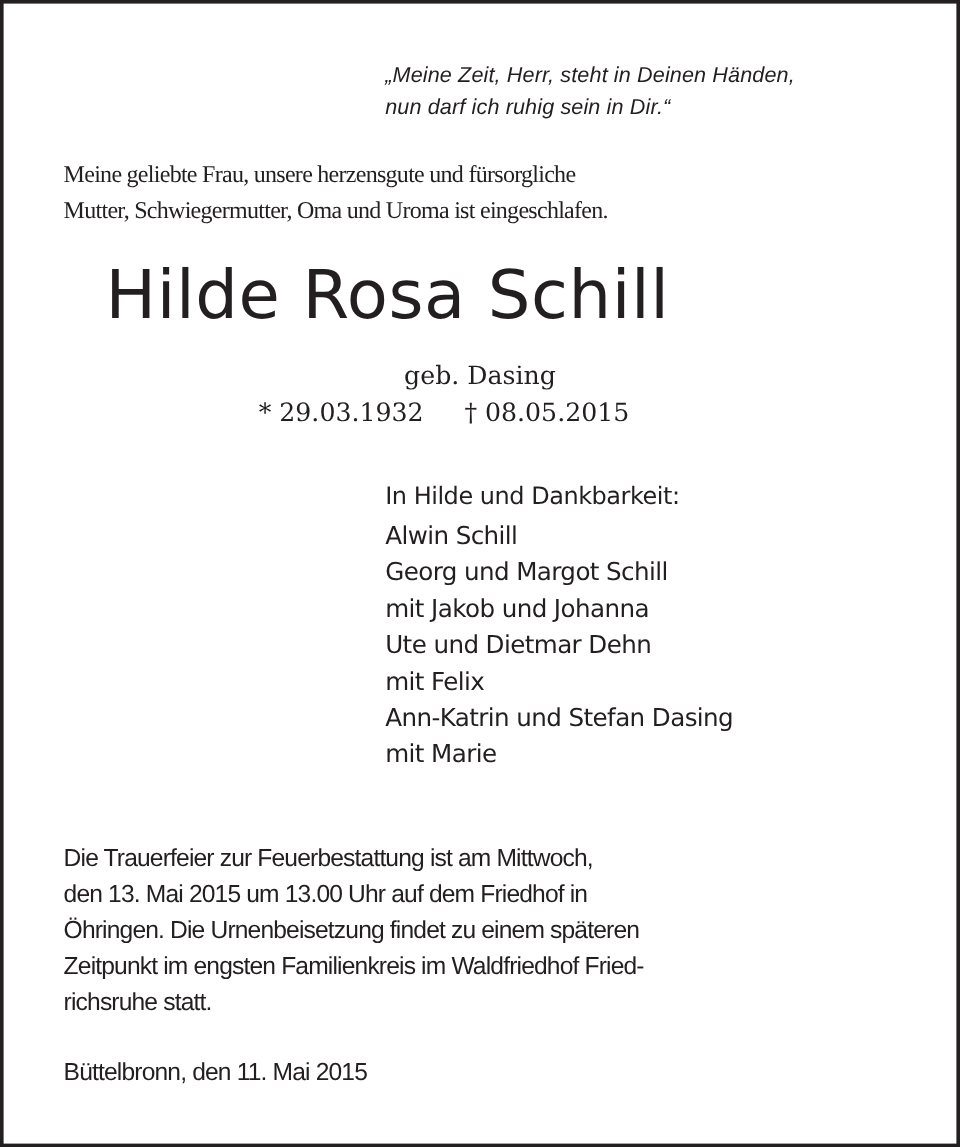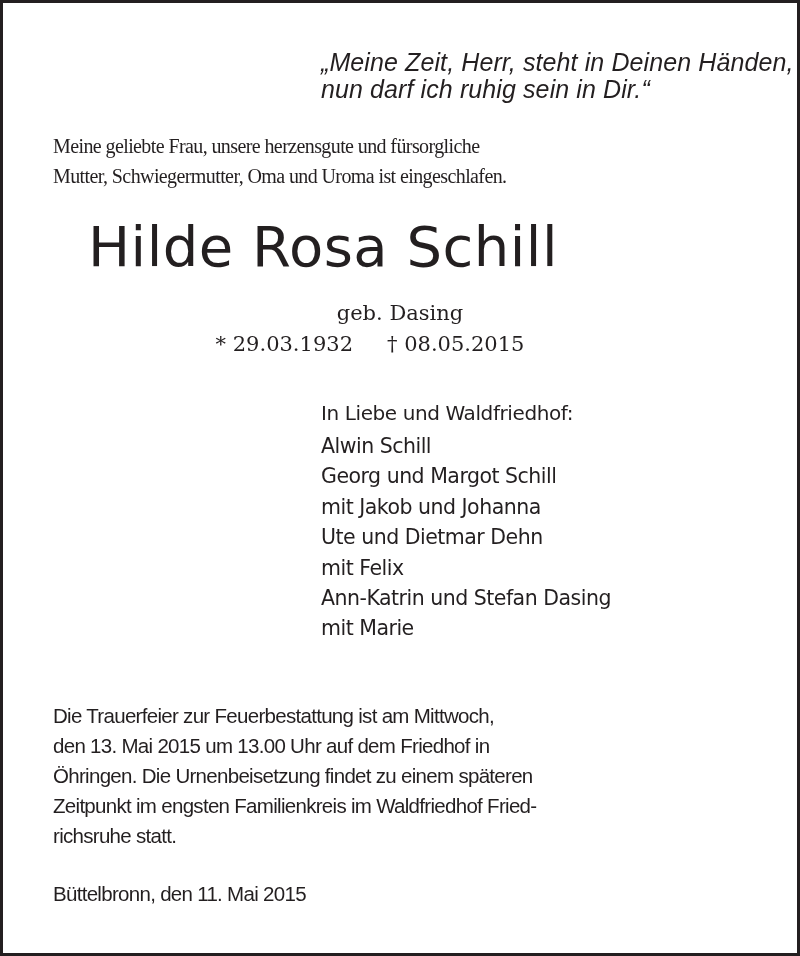--- a/index.html
+++ b/index.html
@@ -6,21 +6,21 @@
   body { width:800px; height:956px; overflow:hidden; }
   .frame {
     position:relative; box-sizing:border-box;
     width:800px; height:956px;
     border:3px solid #231f20; background:#ffffff; color:#231f20;
   }
   .sans-text { font-family:"Liberation Sans", sans-serif; }
   .abs { position:absolute; margin:0; }
 
   .quote {
-    left:318px; top:46px; font-style:italic; font-size:25px; line-height:27px;
+    left:318px; top:46px; font-style:italic; font-size:18px; line-height:27px;
     letter-spacing:0.1px;
   }
   .intro {
     left:50px; top:128px; font-size:20px; line-height:30px; letter-spacing:-0.6px;
     font-family:Liberation Serif, serif;
   }
   .name {
     left:0; width:640px; top:212px; text-align:center; font-size:56px; line-height:64px;
     letter-spacing:0.5px; font-family:"DejaVu Sans", sans-serif; font-weight:normal;
   }
@@ -68,21 +68,21 @@
   </div>
 
   <h1 class="abs name">Hilde Rosa Schill</h1>
 
   <div class="abs maiden">geb. Dasing</div>
 
   <div class="abs dates">
     <span>* 29.03.1932</span><span class="gap"></span><span>† 08.05.2015</span>
   </div>
 
-  <div class="abs mourners-head">In Liebe und Waldfriedhof:</div>
+  <div class="abs mourners-head">In Hilde und Dankbarkeit:</div>
 
   <ul class="abs mourners">
     <li>Alwin Schill</li>
     <li>Georg und Margot Schill</li>
     <li>mit Jakob und Johanna</li>
     <li>Ute und Dietmar Dehn</li>
     <li>mit Felix</li>
     <li>Ann-Katrin und Stefan Dasing</li>
     <li>mit Marie</li>
   </ul>

